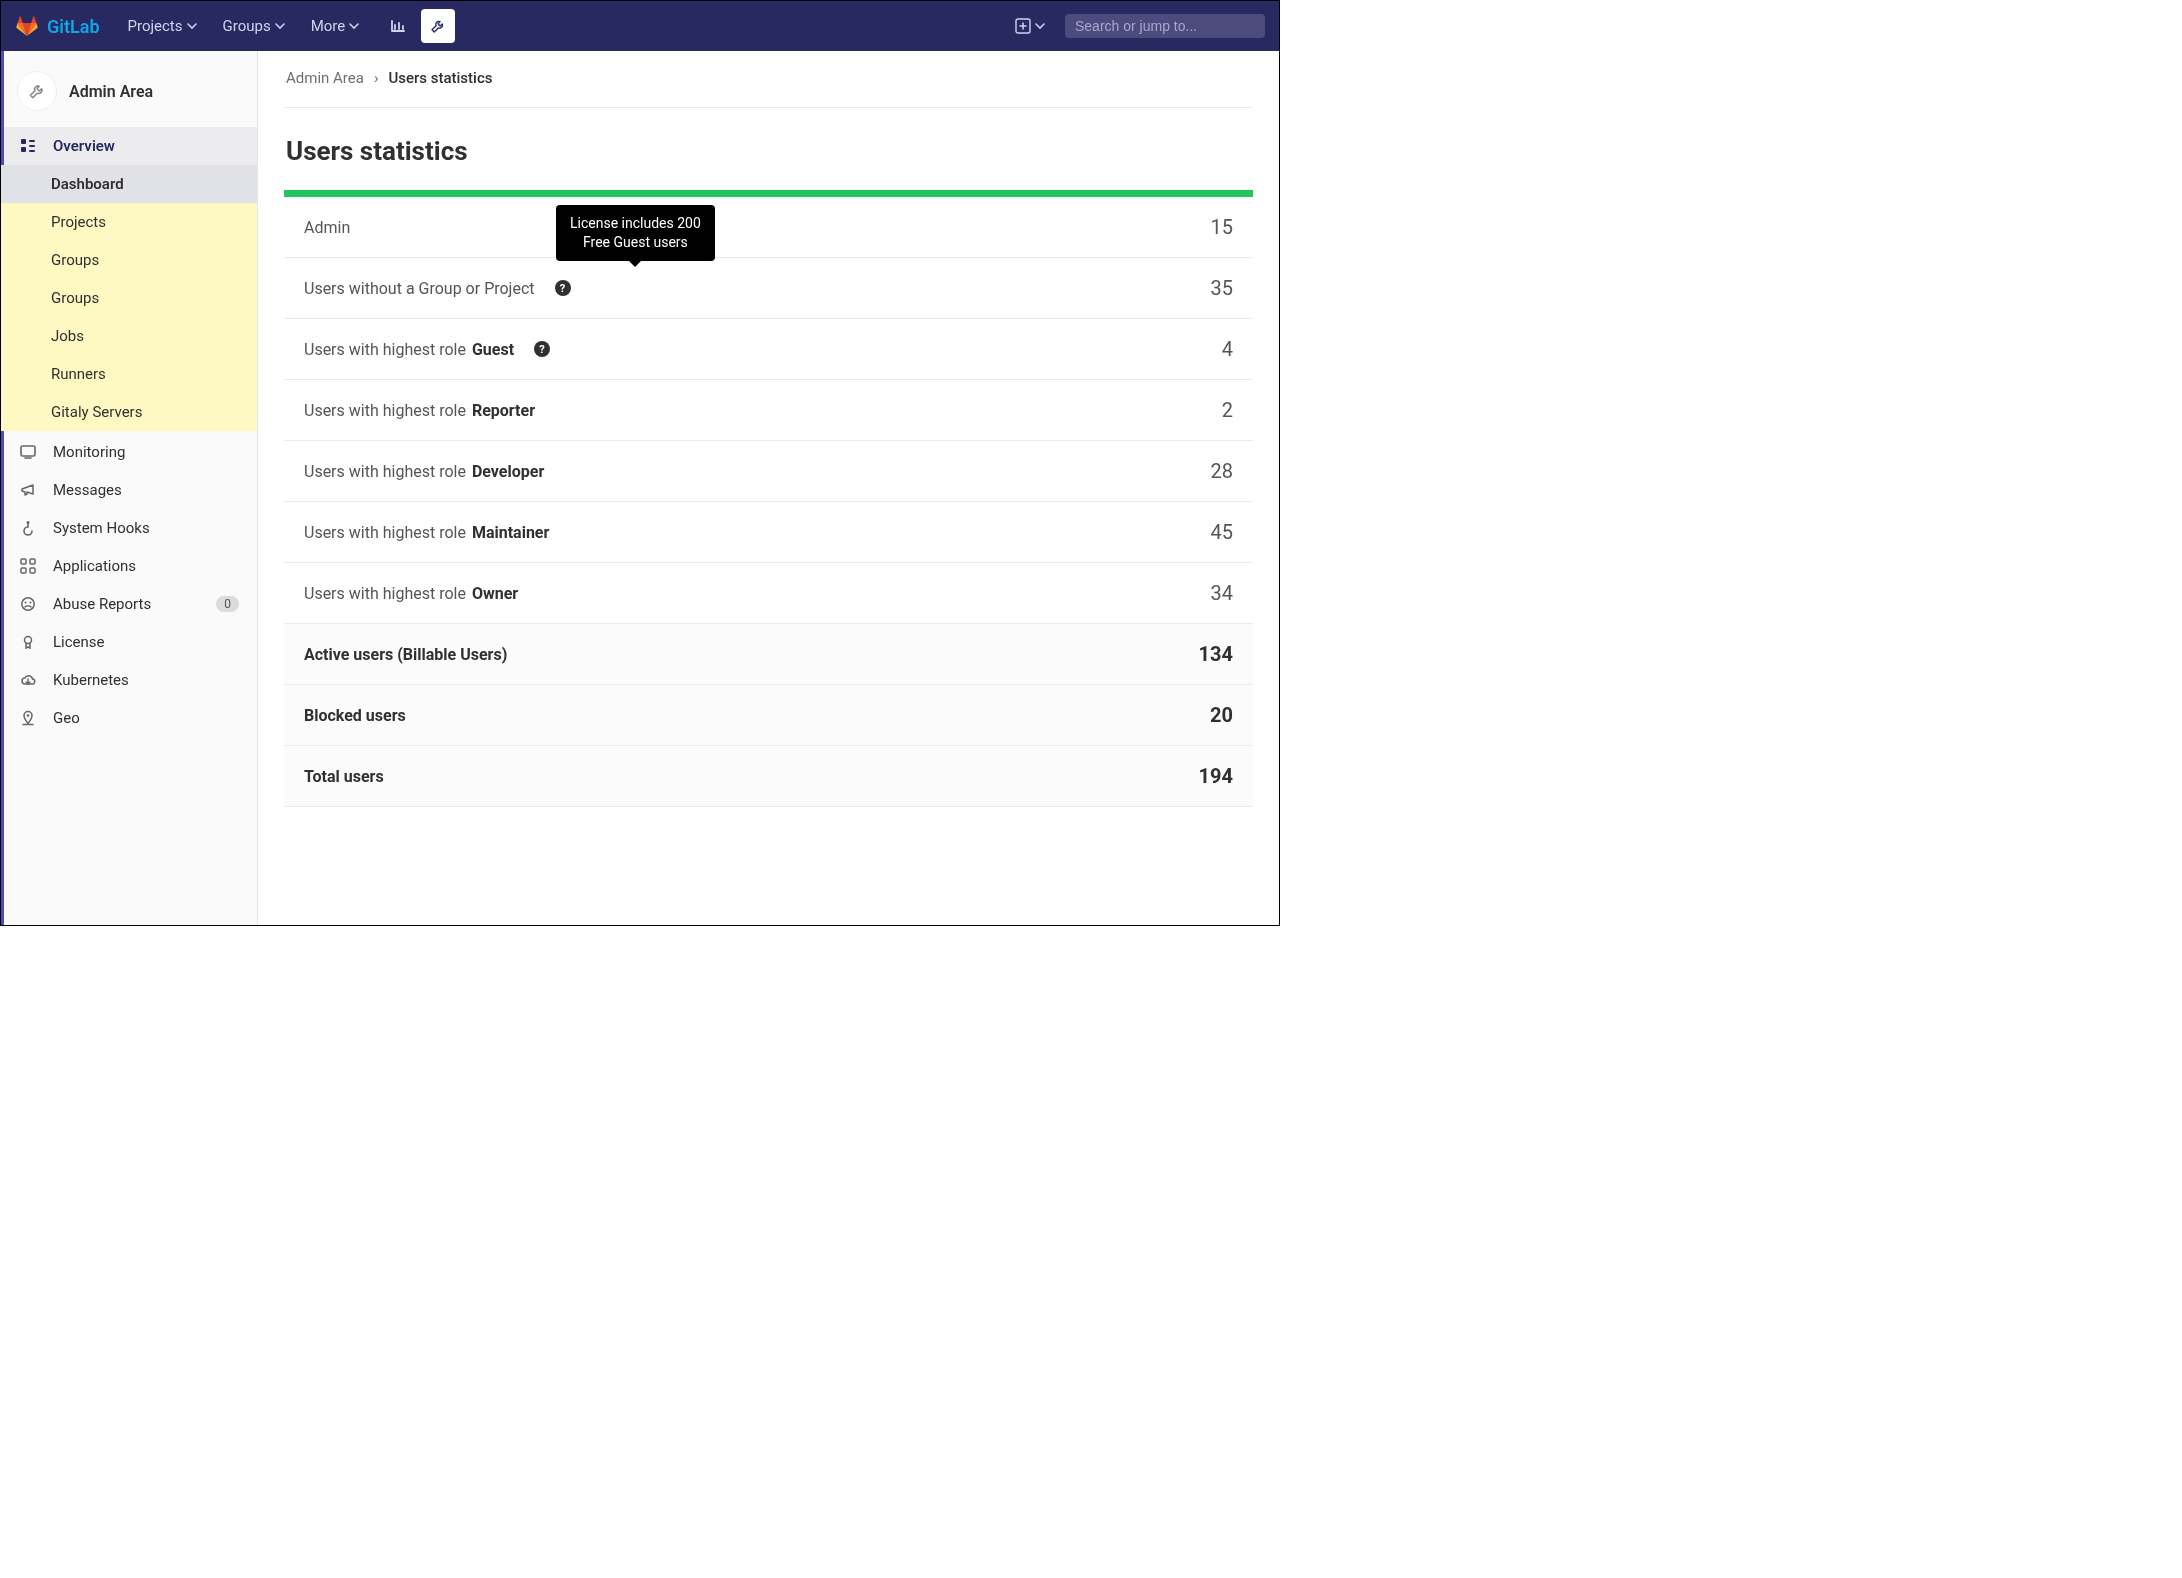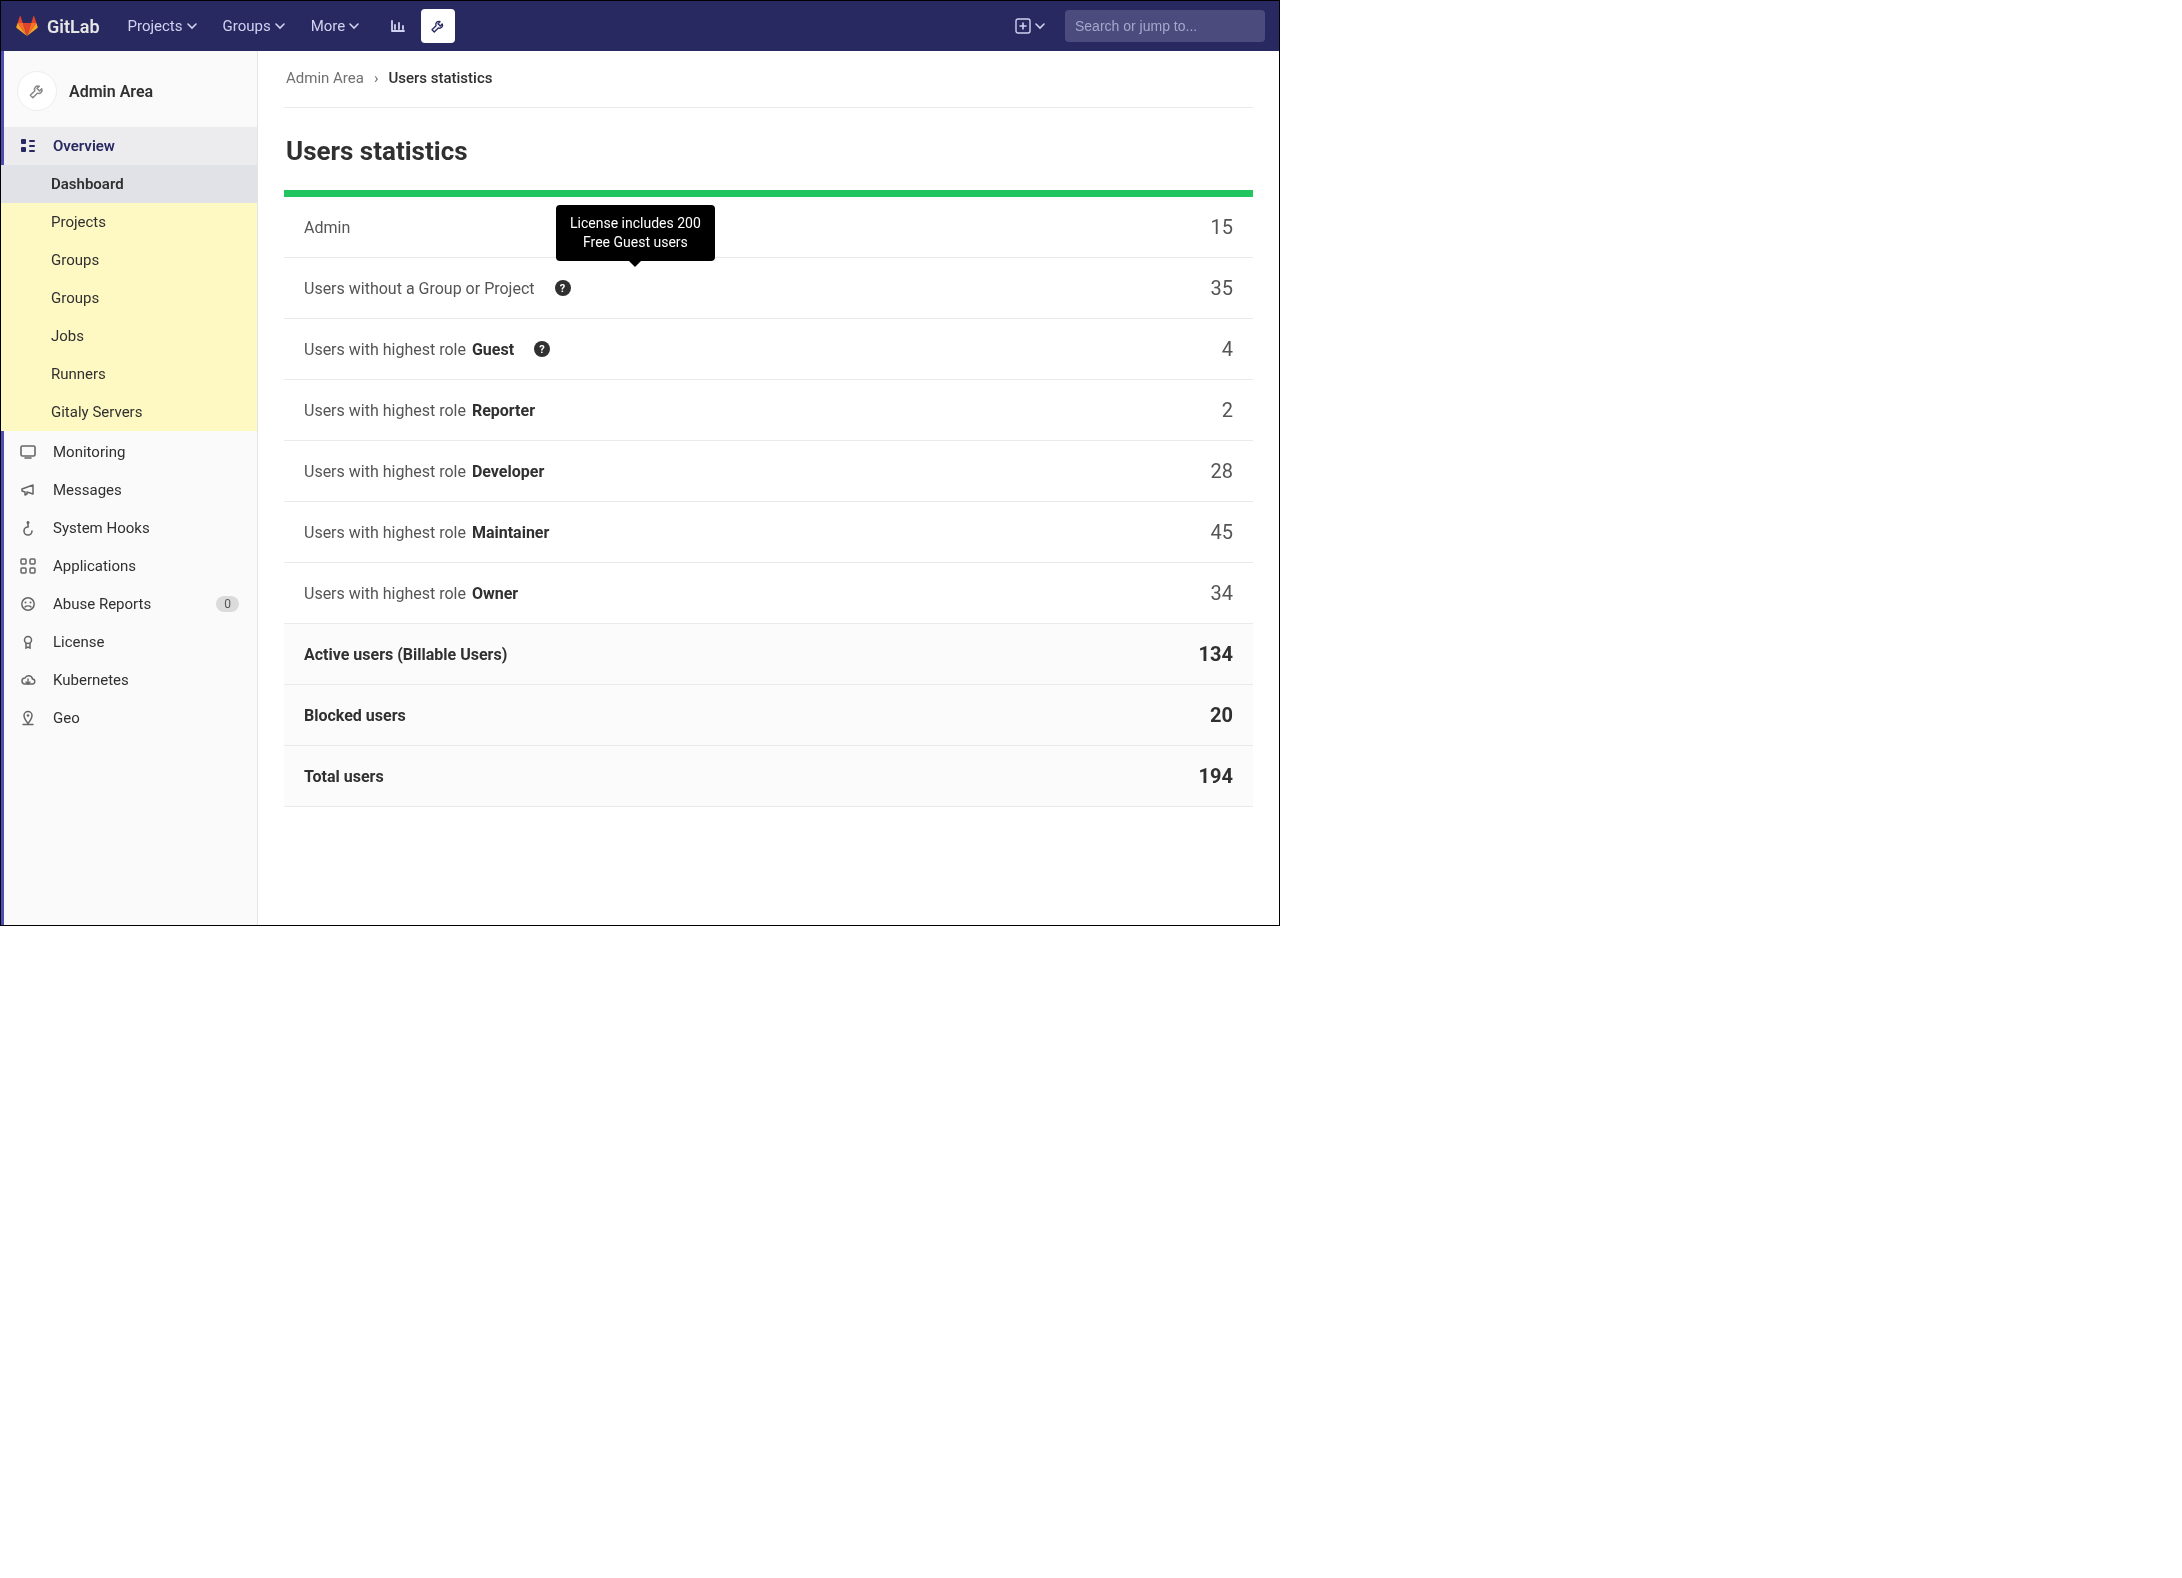--- a/index.html
+++ b/index.html
@@ -1,31 +1,31 @@
 <!DOCTYPE html>
 <html><head>
 <meta charset="utf-8">
 <style>
   * { box-sizing: border-box; margin: 0; padding: 0; }
   html, body { height: 100%; font-family: -apple-system, BlinkMacSystemFont, "Segoe UI", Roboto, "Helvetica Neue", Arial, sans-serif; font-size: 14px; color: #303030; background: #fff; }
   .app { width: 1280px; height: 926px; display: flex; flex-direction: column; border: 1px solid #000; overflow: hidden;}
   
   .topnav { background: #292961; height: 50px; display: flex; align-items: center; padding: 0 14px; flex: 0 0 auto; }
-  .logo-wrap { display: flex; align-items: center; gap: 8px; color: #e5e5e5; font-weight: 600; font-size: 18px; margin-right: 18px; cursor: pointer;}
+  .logo-wrap { display: flex; align-items: center; gap: 8px; color: #0ea5e9; font-weight: 600; font-size: 18px; margin-right: 18px; cursor: pointer;}
   .logo-svg { width: 24px; height: 24px; }
   .nav-links { display: flex; align-items: center; gap: 6px; }
   .nav-link { color: #d1d1f0; font-size: 15px; padding: 6px 10px; border-radius: 4px; display: inline-flex; align-items: center; gap: 4px; cursor: pointer; }
   .chevron-down { display:inline-block; }
   .nav-icons { display: flex; align-items: center; gap: 6px; margin-left: 6px; }
   .nav-icon { color: #d1d1f0; width: 34px; height: 34px; display:flex; align-items:center; justify-content:center; border-radius:4px; cursor:pointer; }
   .nav-icon-active { background: #fff; color: #292961; }
   .nav-icon-active svg { stroke: #292961; fill:none;}
   .spacer { flex: 1; }
   .plus-group { display:flex; align-items:center; gap:4px; color: #d1d1f0; margin-right: 14px; cursor:pointer; padding:4px 6px; border-radius:4px;}
-  .search { background: #4b4b7d; border-radius: 4px; height: 32px; width: 200px; display:flex; align-items:center; padding: 0 10px; }
+  .search { background: #4b4b7d; border-radius: 4px; height: 24px; width: 200px; display:flex; align-items:center; padding: 0 10px; }
   .search input { background: transparent; border: none; outline: none; color: #c7c7e2; font-size: 14px; width: 100%; }
   .search input::placeholder { color: #a7a7cc; }
   
   .body { flex: 1; display: flex; min-height: 0; background: #fff;}
   .sidebar { width: 257px; background: #fafafa; border-right: 1px solid #e5e5e5; display:flex; flex-direction:column; padding-top: 10px; box-shadow: inset 3px 0 0 #4f4fb3;}
   .sidebar-header { display:flex; align-items:center; gap: 12px; padding: 10px 16px 14px 16px;}
   .sidebar-header-icon { width: 40px; height: 40px; border-radius: 50%; background:#fff; border:1px solid #eee; display:flex; align-items:center; justify-content:center; color:#888;}
   .sidebar-title { font-size: 16px; font-weight: 600; color:#303030;}
   .sidebar-section { padding: 2px 0; }
   .sidebar-item { display:flex; align-items:center; gap: 16px; padding: 10px 18px; color:#303030; cursor:pointer; font-size:15px;}

